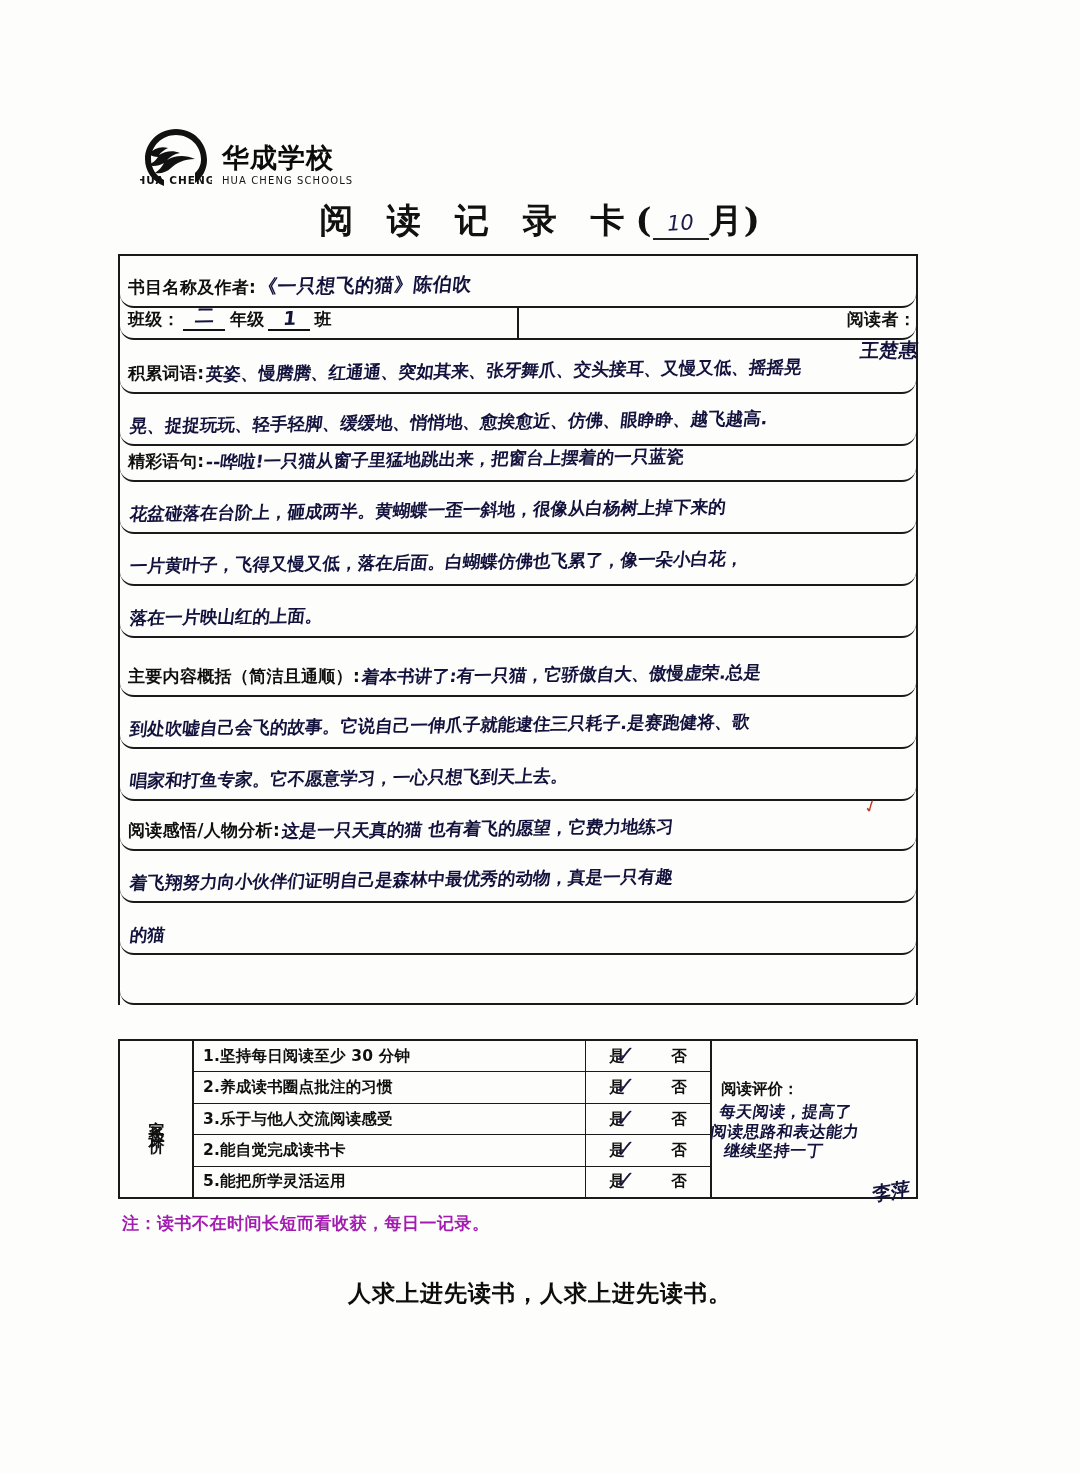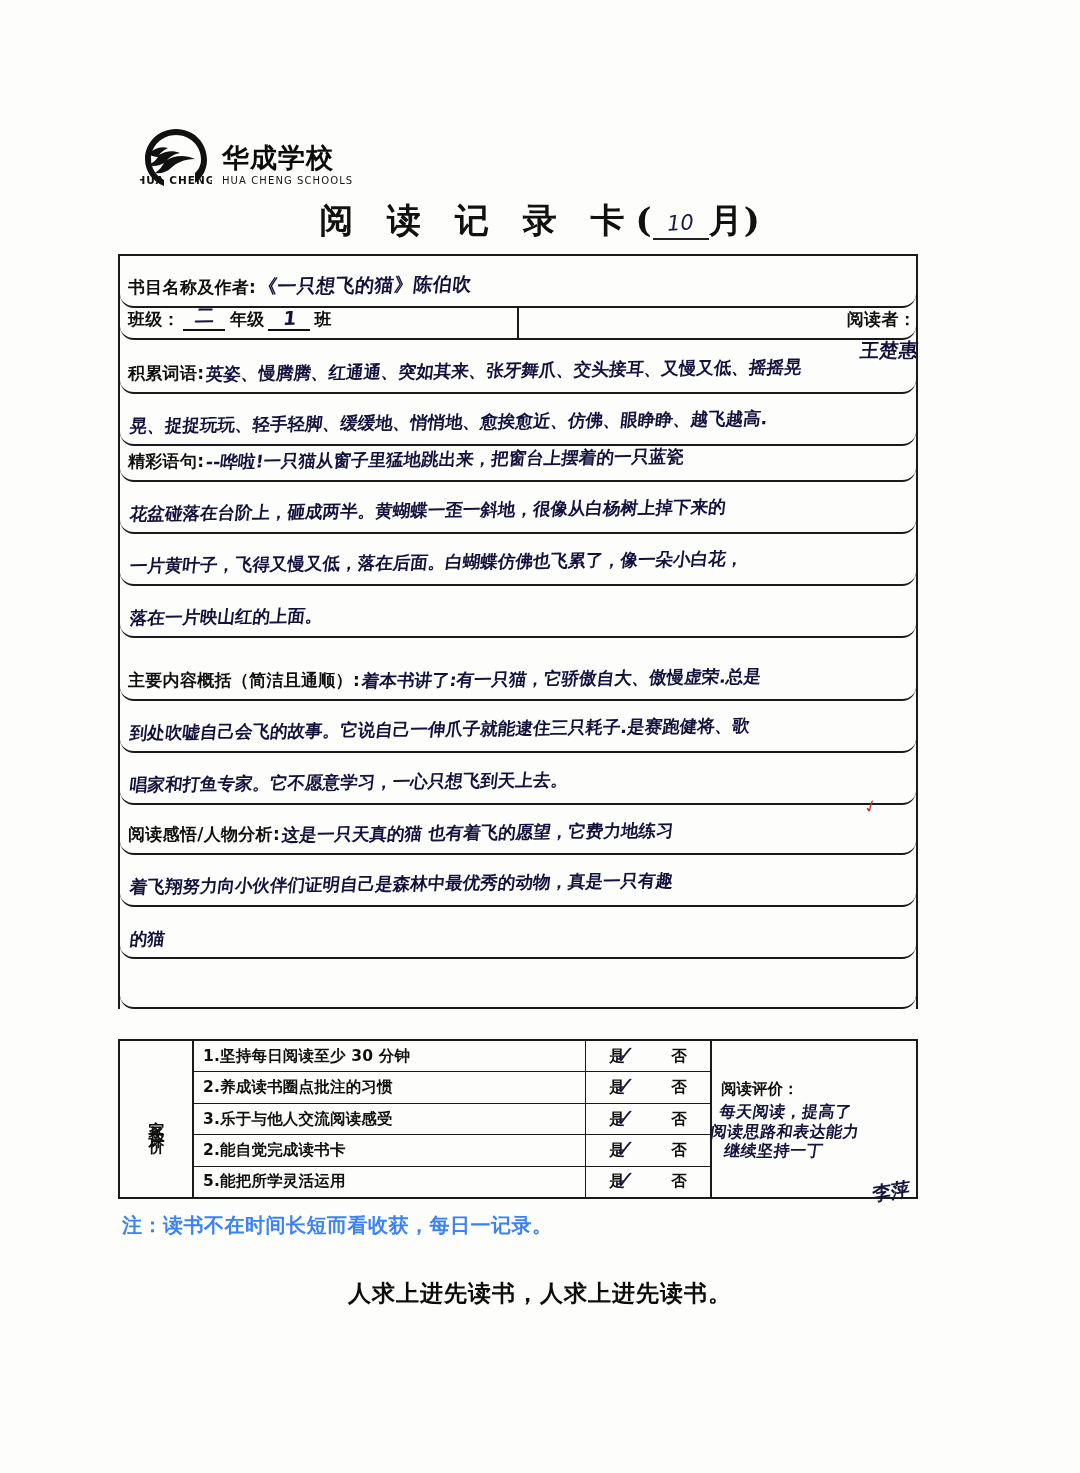--- a/index.html
+++ b/index.html
@@ -134,21 +134,21 @@
   }
   .hand.small { font-size: 17.5px; }
   .hand.tight { letter-spacing: 0px; }
 
   .r-title { height: 52px; }
   .r-class { height: 32px; justify-content: center; }
   .r-words { height: 54px; }
   .r-words2 { height: 52px; }
   .r-sent { height: 36px; }
   .r-sent2, .r-sent3, .r-sent4 { height: 52px; }
-  .r-sum { height: 63px; }
+  .r-sum { height: 44px; margin-top: 15px; }
   .r-sum2, .r-sum3 { height: 52px; }
   .r-fb { height: 50px; }
   .r-fb2, .r-fb3 { height: 52px; }
   .r-blank { height: 50px; }
 
   .divider-v {
     position: absolute;
     top: 0;
     bottom: 0;
     width: 2px;
@@ -288,22 +288,22 @@
     transform: rotate(-8deg) skewX(-10deg);
   }
 
   
   .note {
     position: absolute;
     left: 122px;
     top: 1212px;
     font-family: Liberation Serif, serif;
     font-weight: bold;
-    font-size: 20px;
-    color: #3b82f6;
+    font-size: 17px;
+    color: #a21caf;
     letter-spacing: 0.5px;
   }
   .motto {
     position: absolute;
     left: 0; right: 0;
     top: 1278px;
     text-align: center;
     font-family: "DejaVu Sans", sans-serif;
     font-weight: bold;
     font-size: 23px;

